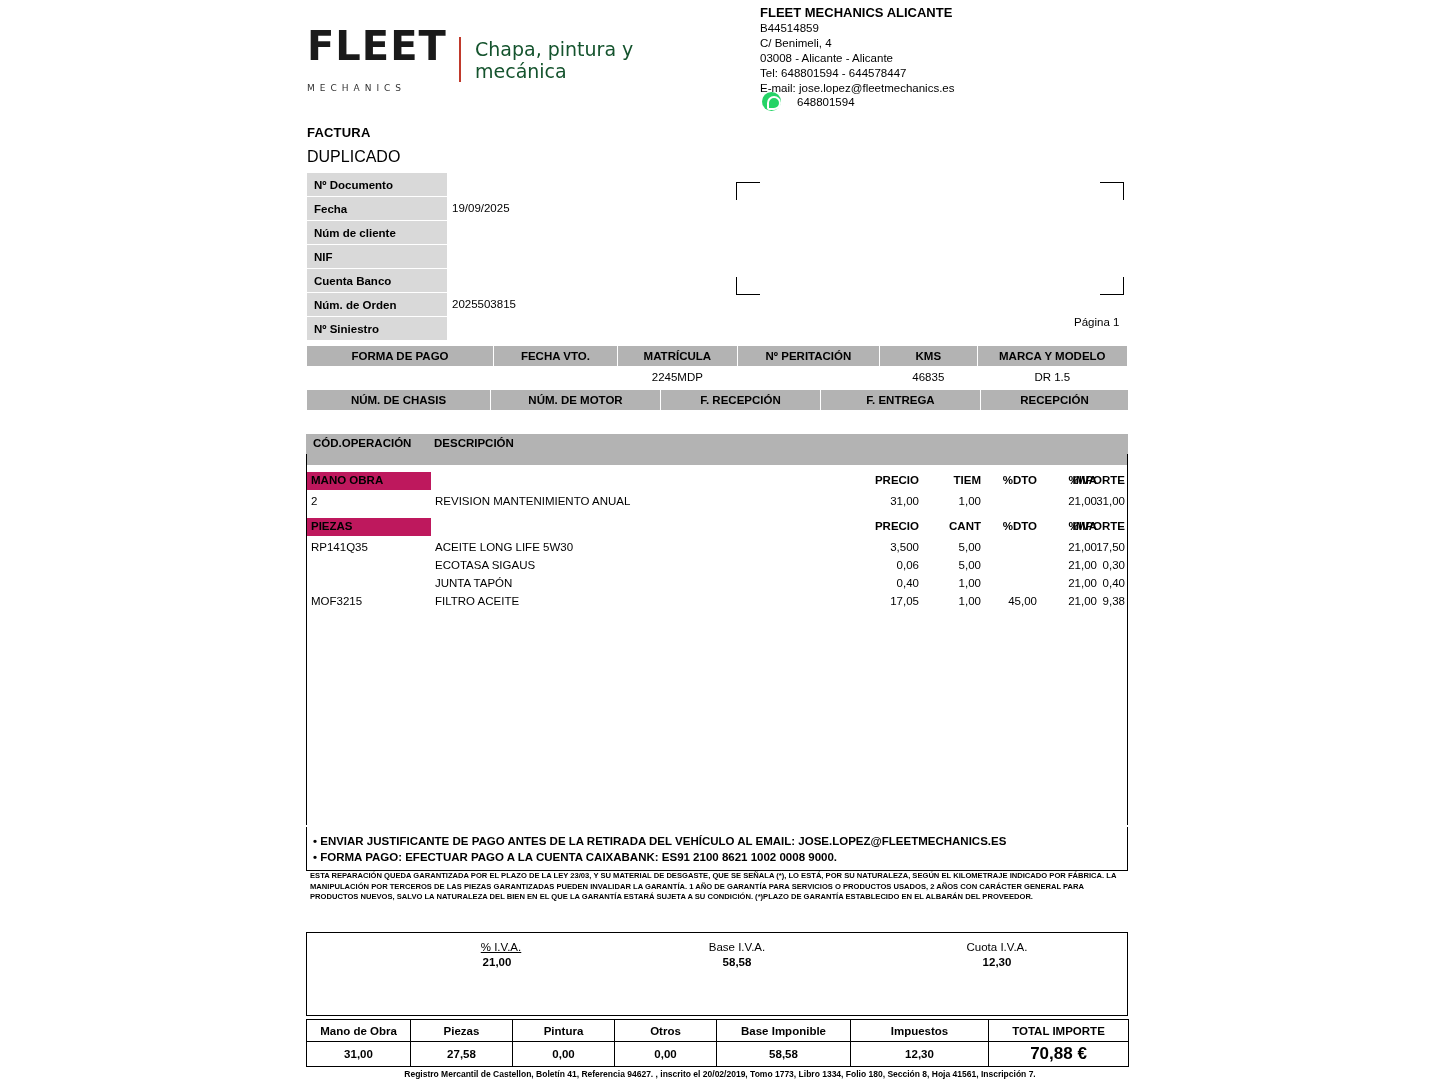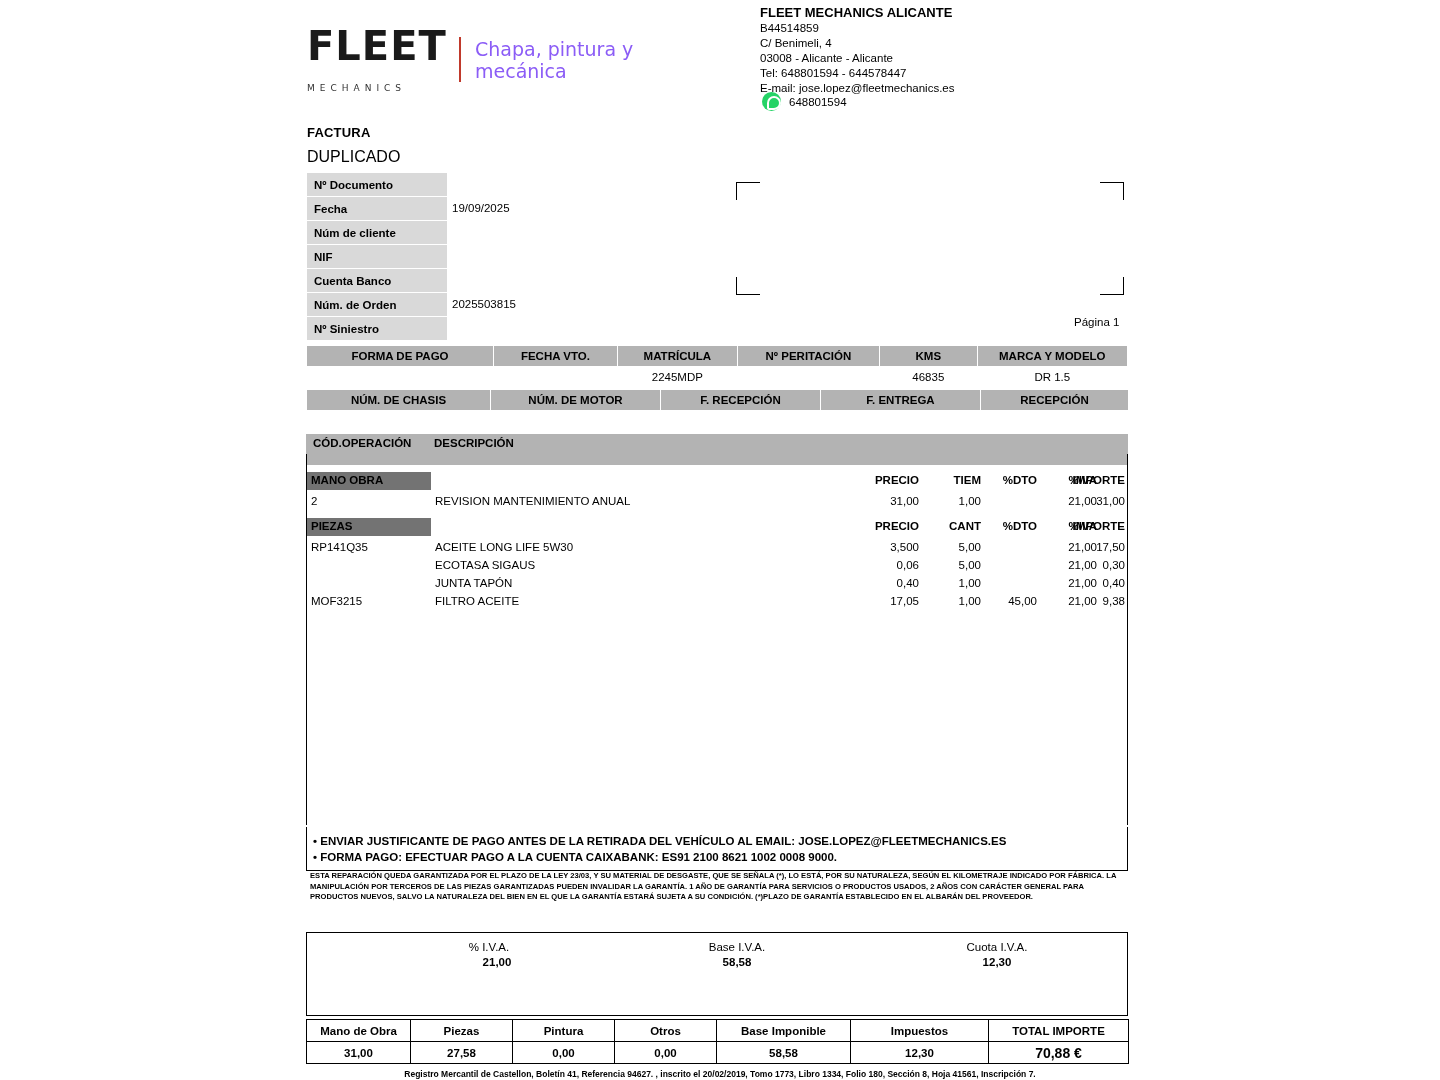--- a/index.html
+++ b/index.html
@@ -49,40 +49,40 @@
   }
   .logo-divider {
     width: 3px;
     height: 45px;
     background: #c0392b;
     margin: 0 14px 0 12px;
   }
   .logo-tag {
     font-family: "DejaVu Sans", sans-serif;
     font-size: 19px;
-    color: #8b5cf6;
+    color: #14532d;
   }
 
   .company {
     position: absolute;
     left: 760px; top: 5px;
     font-size: 11.5px;
     line-height: 15px;
   }
   .company .cname {
     font-weight: bold;
     font-size: 13px;
     margin-bottom: 1px;
   }
   .wa-row {
     position: absolute;
     left: 762px; top: 92px;
     display: flex;
     align-items: center;
-    gap: 8px;
+    gap: 16px;
     font-size: 11.5px;
   }
   .wa-icon {
     width: 19px; height: 19px;
     border-radius: 50%;
     background: #25D366;
     display: inline-block;
     position: relative;
   }
   .wa-icon::after {
@@ -199,21 +199,21 @@
   .sec {
     position: absolute;
     left: 0;
     width: 822px;
     height: 18px;
   }
   .sec .badge {
     position: absolute;
     left: 0; top: 0;
     width: 124px; height: 18px;
-    background: #737373;
+    background: #be185d;
     font-size: 11.5px;
     font-weight: bold;
     padding: 2px 0 0 4px;
   }
   .colhdr { position: absolute; font-size: 11.5px; font-weight: bold; top: 2px; text-align: right; }
 
   .row {
     position: absolute;
     left: 0;
     width: 822px;
@@ -287,21 +287,21 @@
   }
   .tot th, .tot td {
     border: 1px solid #000;
     font-size: 11.5px;
     text-align: center;
     height: 22px;
     padding: 2px 4px;
   }
   .tot th { font-weight: bold; }
   .tot td { font-weight: bold; }
-  .tot .big { font-size: 14px; }
+  .tot .big { font-size: 17px; }
 
   .footer {
     position: absolute;
     left: 0; top: 1069px;
     width: 1440px;
     text-align: center;
     font-size: 8.5px;
     font-weight: bold;
   }
 </style>
@@ -492,21 +492,21 @@
   </div>
 
   <div class="notes">
     <div>• ENVIAR JUSTIFICANTE DE PAGO ANTES DE LA RETIRADA DEL VEHÍCULO AL EMAIL: JOSE.LOPEZ@FLEETMECHANICS.ES</div>
     <div>• FORMA PAGO: EFECTUAR PAGO A LA CUENTA CAIXABANK: ES91 2100 8621 1002 0008 9000.</div>
   </div>
 
   <div class="legal">ESTA REPARACIÓN QUEDA GARANTIZADA POR EL PLAZO DE LA LEY 23/03, Y SU MATERIAL DE DESGASTE, QUE SE SEÑALA (*), LO ESTÁ, POR SU NATURALEZA, SEGÚN EL KILOMETRAJE INDICADO POR FÁBRICA. LA MANIPULACIÓN POR TERCEROS DE LAS PIEZAS GARANTIZADAS PUEDEN INVALIDAR LA GARANTÍA. 1 AÑO DE GARANTÍA PARA SERVICIOS O PRODUCTOS USADOS, 2 AÑOS CON CARÁCTER GENERAL PARA PRODUCTOS NUEVOS, SALVO LA NATURALEZA DEL BIEN EN EL QUE LA GARANTÍA ESTARÁ SUJETA A SU CONDICIÓN. (*)PLAZO DE GARANTÍA ESTABLECIDO EN EL ALBARÁN DEL PROVEEDOR.</div>
 
   <div class="iva-box">
-    <div class="ih" style="left:52px; width:260px;">% I.V.A.</div>
+    <div class="ih" style="left:64px; width:260px;text-decoration:underline;">% I.V.A.</div>
     <div class="ih" style="left:300px; width:260px;">Base I.V.A.</div>
     <div class="ih" style="left:560px; width:260px;">Cuota I.V.A.</div>
     <div class="iv" style="left:60px; width:260px;">21,00</div>
     <div class="iv" style="left:300px; width:260px;">58,58</div>
     <div class="iv" style="left:560px; width:260px;">12,30</div>
   </div>
 
   <table class="tot">
     <tbody>
         <tr>

